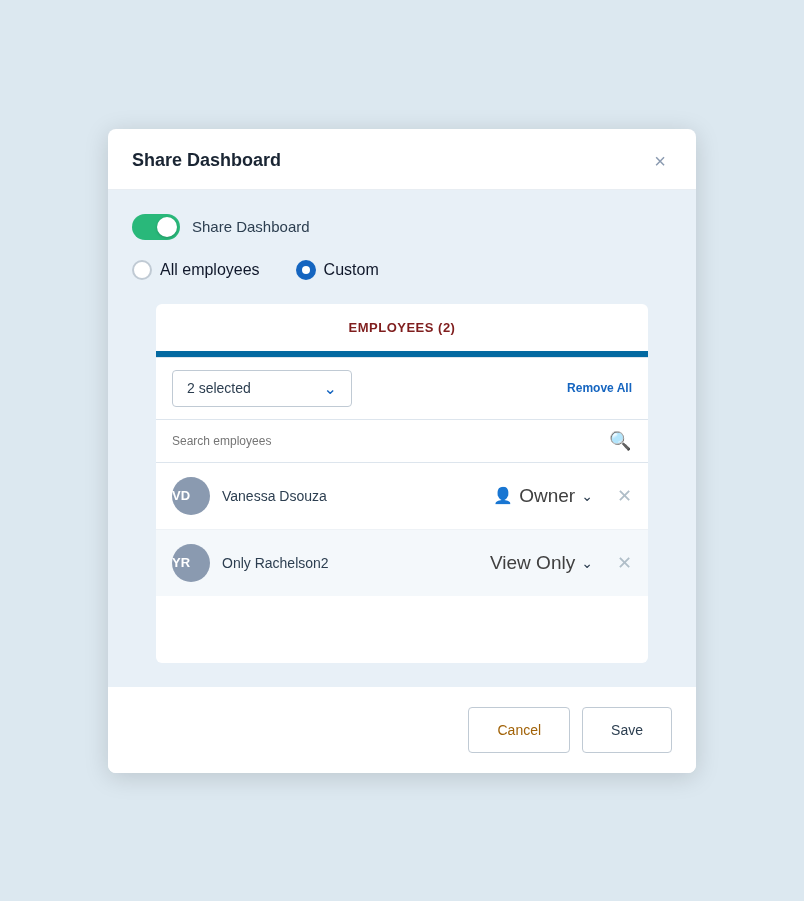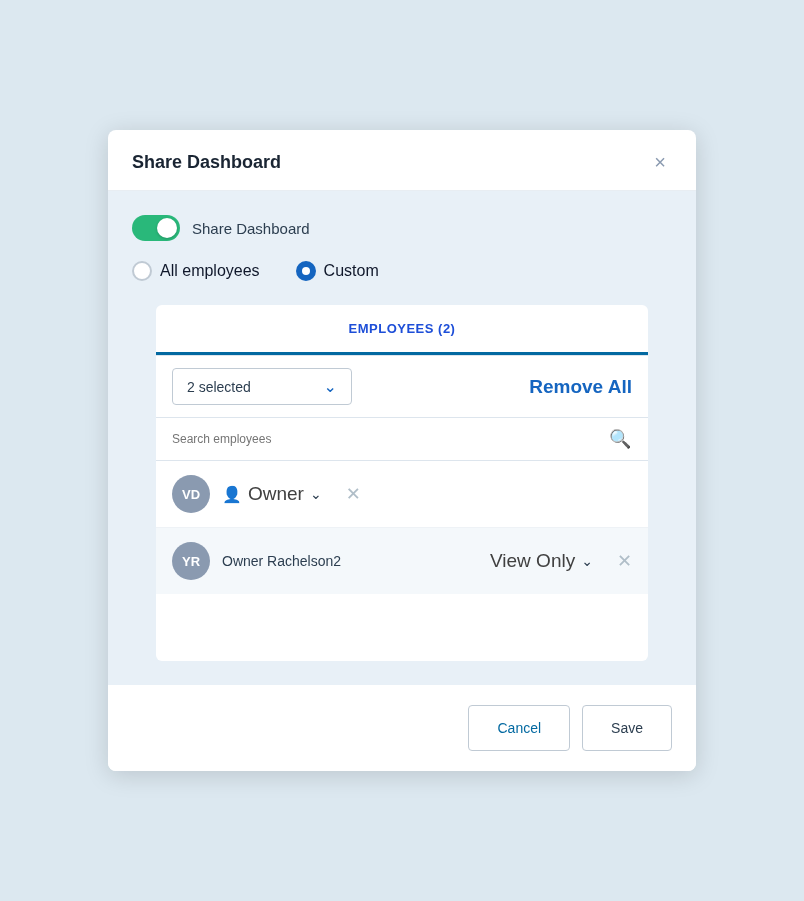--- a/index.html
+++ b/index.html
@@ -136,22 +136,22 @@
       padding: 16px;
       font-size: 13px;
       font-weight: 600;
       letter-spacing: 0.5px;
       cursor: pointer;
       color: #7a9bb5;
       border-bottom: 3px solid transparent;
       user-select: none;
     }
     .tab.active {
-      color: #1d4ed8;
-      border-bottom: 3px solid #0369a1;
+      color: #7f1d1d;
+      border-bottom: 6px solid #0369a1;
     }
     
     .selected-bar {
       display: flex;
       align-items: center;
       justify-content: space-between;
       padding: 12px 16px;
       border-bottom: 1px solid #dde5ed;
       gap: 20px;
     }
@@ -171,21 +171,21 @@
       color: #2c3e50;
       flex: 1;
     }
     .chevron-down {
       color: #1565c0;
       font-size: 16px;
     }
     .remove-all-btn {
       background: none;
       border: none;
-      font-size: 19px;
+      font-size: 12px;
       color: #1565c0;
       font-weight: 600;
       cursor: pointer;
     }
     
     .search-bar {
       display: flex;
       align-items: center;
       padding: 10px 16px;
       border-bottom: 1px solid #dde5ed;
@@ -216,21 +216,21 @@
     }
     .employee-row:last-child { border-bottom: none; }
     .employee-row.highlighted { background: #f4f8fb; }
     .avatar {
       width: 38px;
       height: 38px;
       border-radius: 50%;
       background: #8a9ab0;
       display: flex;
       align-items: center;
-      justify-content: center;
+      justify-content: flex-start;
       color: #fff;
       font-size: 13px;
       font-weight: 700;
       flex-shrink: 0;
     }
     .employee-name {
       flex: 1;
       font-size: 14px;
       color: #2c3e50;
       font-weight: 400;
@@ -266,21 +266,21 @@
       justify-content: flex-end;
       gap: 12px;
       padding: 20px 24px;
     }
     .btn-cancel {
       background: #fff;
       border: 1px solid #c0cad4;
       border-radius: 4px;
       padding: 9px 28px;
       font-size: 14px;
-      color: #0369a1;
+      color: #a16207;
       cursor: pointer;
       font-weight: 500;
     }
     .btn-save {
       background: #fff;
       border: 1px solid #c0cad4;
       border-radius: 4px;
       padding: 14px 28px;
       font-size: 14px;
       color: #2c3e50;
@@ -344,33 +344,34 @@
           <input class="search-input" type="text" placeholder="Search employees" style="">
           <span class="search-icon">🔍</span>
         </div>
 
         <div class="employee-list">
 
           <div class="employee-row">
             <div class="avatar">
               <span>VD</span>
             </div>
+            <span class="employee-name">Vanessa Dsouza</span>
             <div class="role-dropdown">
               <span class="role-icon">👤</span>
               <span class="role-text">Owner</span>
               <span class="role-chevron">⌄</span>
             </div>
             <span class="remove-icon">✕</span>
           </div>
 
           <div class="employee-row highlighted">
             <div class="avatar">
               <span>YR</span>
             </div>
-            <span class="employee-name">Owner Rachelson2</span>
+            <span class="employee-name">Only Rachelson2</span>
             <div class="role-dropdown">
               <span class="role-text">View Only</span>
               <span class="role-chevron">⌄</span>
             </div>
             <span class="remove-icon">✕</span>
           </div>
         </div>
       </div>
     </div>
   </div>

